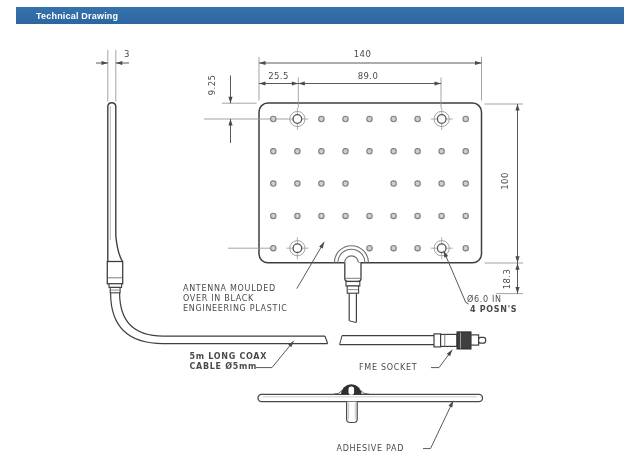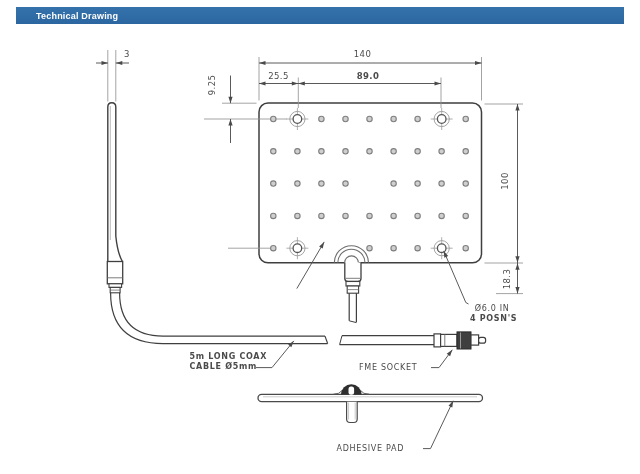--- a/index.html
+++ b/index.html
@@ -214,28 +214,33 @@
         <polygon points="517.5,104 519.6,110.5 515.4,110.5"></polygon>
         <polygon points="517.5,262.8 515.4,256.3 519.6,256.3"></polygon>
         <polygon points="517.5,263.2 519.6,269.7 515.4,269.7"></polygon>
         <polygon points="517.5,293.6 515.4,287.1 519.6,287.1"></polygon>
       </g>
   </svg>
 
   <div class="dim" style="left:122px;top:49px;width:10px;">3</div>
   <div class="dim rot" style="left:197px;top:80px;width:30px;">9.25</div>
   <div class="dim" style="left:263.5px;top:70.5px;width:30px;">25.5</div>
-  <div class="dim" style="left:353px;top:70.5px;width:30px;font-weight:bold;">89.0</div>
+  <div class="dim" style="left:353px;top:70.5px;width:30px;">89.0</div>
   <div class="dim" style="left:347.5px;top:49px;width:30px;">140</div>
   <div class="dim rot" style="left:493px;top:176px;width:24px;">100</div>
   <div class="dim rot" style="left:494px;top:274px;width:26px;">18.3</div>
 
+  <div class="lbl" style="left:183px;top:283.5px;">
+    <div>ANTENNA MOULDED</div>
+    <div>OVER IN BLACK</div>
+    <div>ENGINEERING PLASTIC</div>
+  </div>
   <div class="lbl" style="left:189.5px;top:351.5px;font-weight:bold;">
     <div>5m LONG COAX</div>
     <div>CABLE Ø5mm</div>
   </div>
   <div class="lbl" style="left:359px;top:362.8px;">FME SOCKET</div>
-  <div class="lbl" style="left:467px;top:304px;text-align:center;">
+  <div class="lbl" style="left:467px;top:295px;">
     <div>Ø6.0 IN</div>
     <div class="ind">4 POSN'S</div>
   </div>
   <div class="lbl" style="left:336.5px;top:443.5px;">ADHESIVE PAD</div>
 </div>
 
 </body></html>

